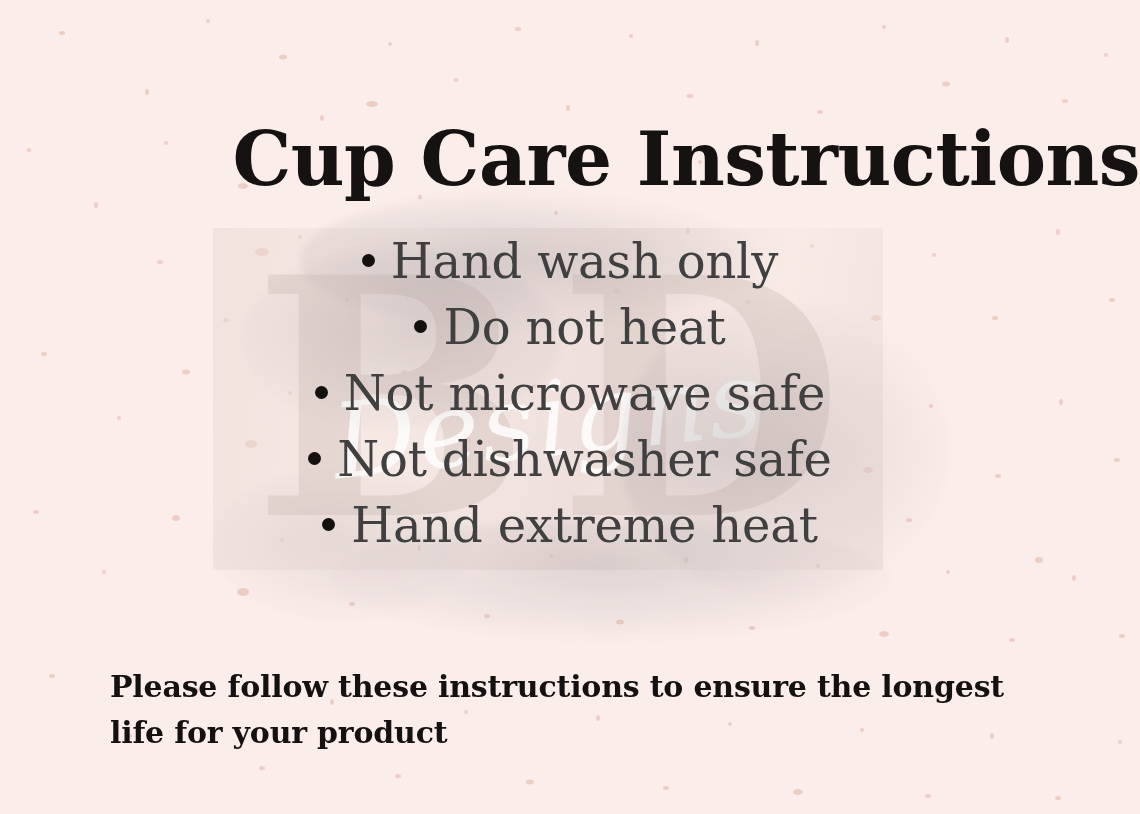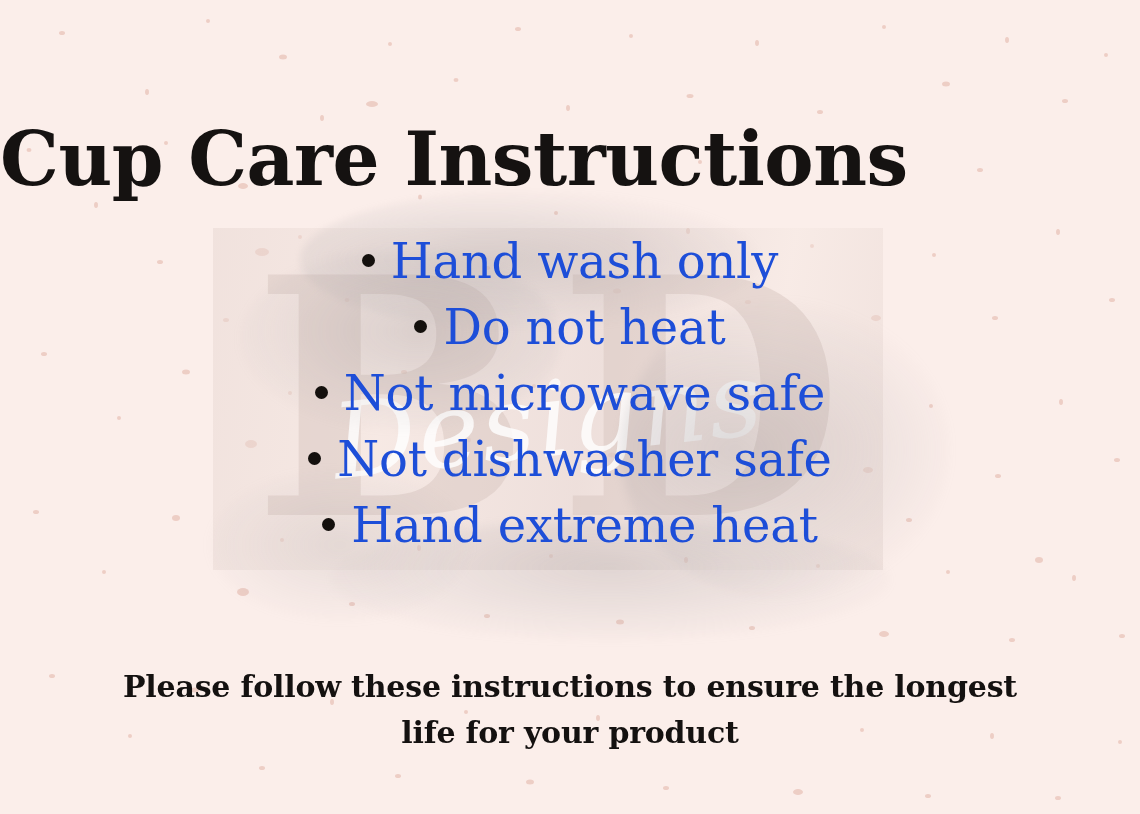--- a/index.html
+++ b/index.html
@@ -132,21 +132,21 @@
     z-index: 6;
     width: 1140px;
     height: 814px;
   }
 
   .title {
     position: absolute;
     left: 0;
     top: 122px;
     width: 1140px;
-    text-align: left;
+    text-align: right;
     font-family: "DejaVu Serif", serif;
     font-size: 74px;
     font-weight: 700;
     letter-spacing: -0.5px;
     color: #151211;
     line-height: 1;
     white-space: nowrap;
   }
 
   .care-list {
@@ -156,41 +156,41 @@
     width: 1140px;
     list-style: none;
     margin: 0;
     padding: 0;
     text-align: center;
   }
   .care-item {
     font-family: "DejaVu Serif", serif;
     font-size: 48px;
     font-weight: 400;
-    color: #1d4ed8;
+    color: #404040;
     line-height: 66px;
     letter-spacing: -0.2px;
     white-space: nowrap;
   }
   .bullet {
     display: inline-block;
     width: 13px;
     height: 13px;
     border-radius: 50%;
     background: #14100d;
     vertical-align: 0.22em;
     margin-right: 16px;
   }
 
   .footer {
     position: absolute;
     left: 110px;
     top: 664px;
     width: 920px;
-    text-align: center;
+    text-align: left;
     font-family: "DejaVu Serif", serif;
     font-size: 30px;
     font-weight: 700;
     line-height: 46px;
     color: #141110;
     letter-spacing: -0.2px;
   }
 </style>
 </head>
 <body>

